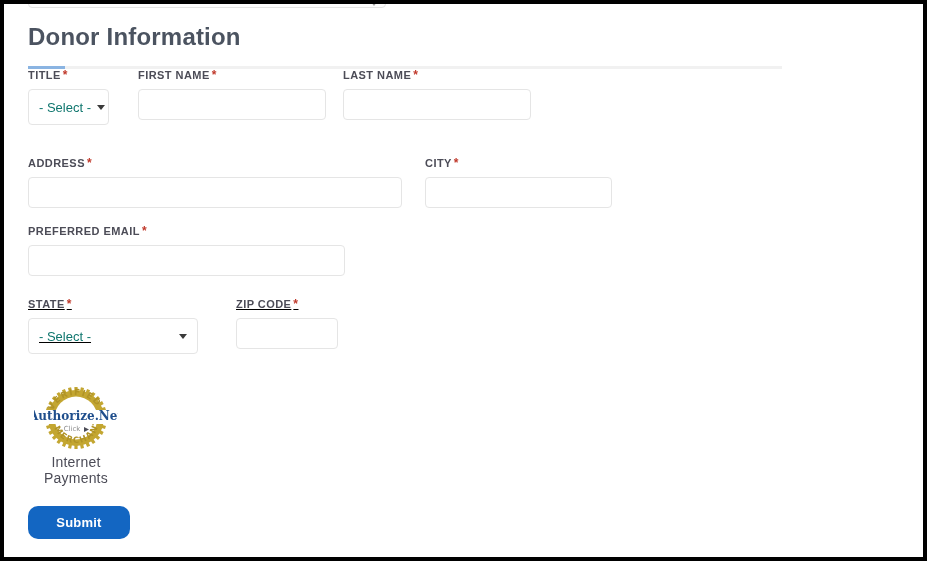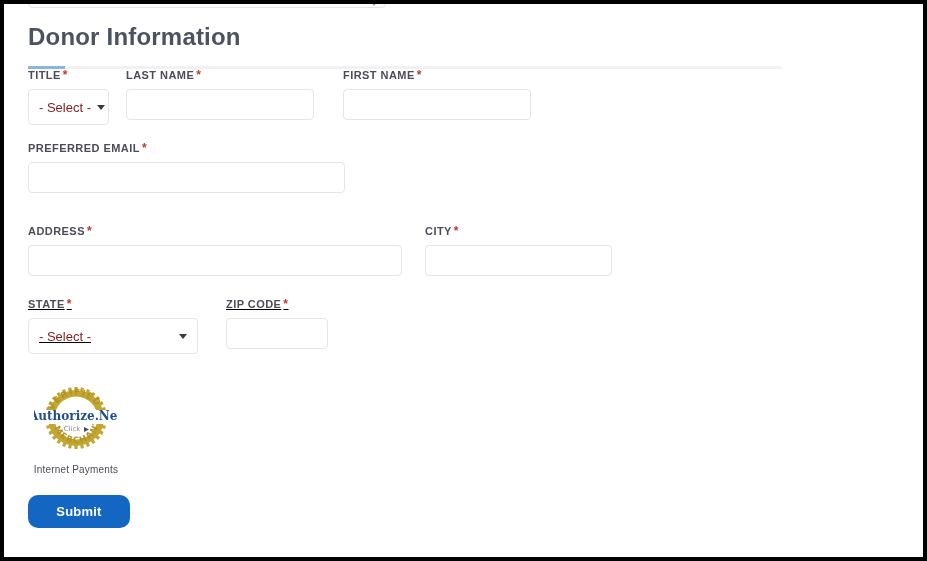--- a/index.html
+++ b/index.html
@@ -130,21 +130,21 @@
     border: 1px solid #e5e5e5;
     border-radius: 4px;
     background: #ffffff;
     display: flex;
     align-items: center;
     padding: 0 10px;
     cursor: pointer;
   }
   .select-value {
     font-size: 13px;
-    color: #7f1d1d;
+    color: #0f766e;
     flex: 1;
     white-space: nowrap;
   }
   .select-caret {
     width: 0;
     height: 0;
     border-left: 4px solid transparent;
     border-right: 4px solid transparent;
     border-top: 5px solid #3a3a3a;
     margin-left: 6px;
@@ -163,38 +163,38 @@
   .w-email   { width: 317px; }
 
   .row-addr { margin-top: 32px; }
   .w-addr   { width: 374px; }
   .w-city   { width: 187px; }
   .addr-gap { margin-left: 23px; }
 
   .row-state { margin-top: 22px; text-decoration: underline; }
   .w-state   { width: 170px; }
   .w-zip     { width: 102px; }
-  .state-gap { margin-left: 28px; }
+  .state-gap { margin-left: 38px; }
 
   
   .badge {
     margin-top: 30px;
     width: 96px;
     text-align: center;
     cursor: pointer;
   }
   .badge-seal {
     position: relative;
     width: 84px;
     height: 68px;
     margin: 0 auto;
   }
   .badge-caption {
-    margin-top: 12px;
-    font-size: 10px;
+    margin-top: 2px;
+    font-size: 14px;
     color: #4c4c57;
     letter-spacing: 0.2px;
   }
 
   
   .submit-btn {
     margin-top: 20px;
     width: 102px;
     height: 33px;
     background: #1366c2;
@@ -233,63 +233,63 @@
           <span>TITLE</span><span class="req">*</span>
         </div>
         <div class="select-wrap w-title">
           <div class="select-box">
             <span class="select-value">- Select -</span>
             <span class="select-caret"></span>
           </div>
         </div>
       </div>
 
+      <div class="field w-first gap-12">
+        <div class="field-label">
+          <span>FIRST NAME</span><span class="req">*</span>
+        </div>
+        <input class="text-input w-first" type="text" placeholder="" style="">
+      </div>
+
       <div class="field w-last gap-13">
         <div class="field-label">
           <span>LAST NAME</span><span class="req">*</span>
         </div>
         <input class="text-input w-last" type="text" placeholder="" style="">
       </div>
 
-      <div class="field w-first gap-12">
-        <div class="field-label">
-          <span>FIRST NAME</span><span class="req">*</span>
-        </div>
-        <input class="text-input w-first" type="text" placeholder="" style="">
+    </div>
+
+    
+    <div class="field-row row-addr">
+
+      <div class="field w-addr">
+        <div class="field-label">
+          <span>ADDRESS</span><span class="req">*</span>
+        </div>
+        <input class="text-input w-addr" type="text" placeholder="" style="">
+      </div>
+
+      <div class="field w-city addr-gap">
+        <div class="field-label">
+          <span>CITY</span><span class="req">*</span>
+        </div>
+        <input class="text-input w-city" type="text" placeholder="" style="">
       </div>
 
     </div>
 
     
     <div class="field-row row-email">
       <div class="field w-email">
         <div class="field-label">
           <span>PREFERRED EMAIL</span><span class="req">*</span>
         </div>
         <input class="text-input w-email" type="text" placeholder="" style="">
       </div>
-    </div>
-
-    
-    <div class="field-row row-addr">
-
-      <div class="field w-addr">
-        <div class="field-label">
-          <span>ADDRESS</span><span class="req">*</span>
-        </div>
-        <input class="text-input w-addr" type="text" placeholder="" style="">
-      </div>
-
-      <div class="field w-city addr-gap">
-        <div class="field-label">
-          <span>CITY</span><span class="req">*</span>
-        </div>
-        <input class="text-input w-city" type="text" placeholder="" style="">
-      </div>
-
     </div>
 
     
     <div class="field-row row-state">
 
       <div class="field w-state">
         <div class="field-label">
           <span>STATE</span><span class="req">*</span>
         </div>
         <div class="select-wrap w-state">

